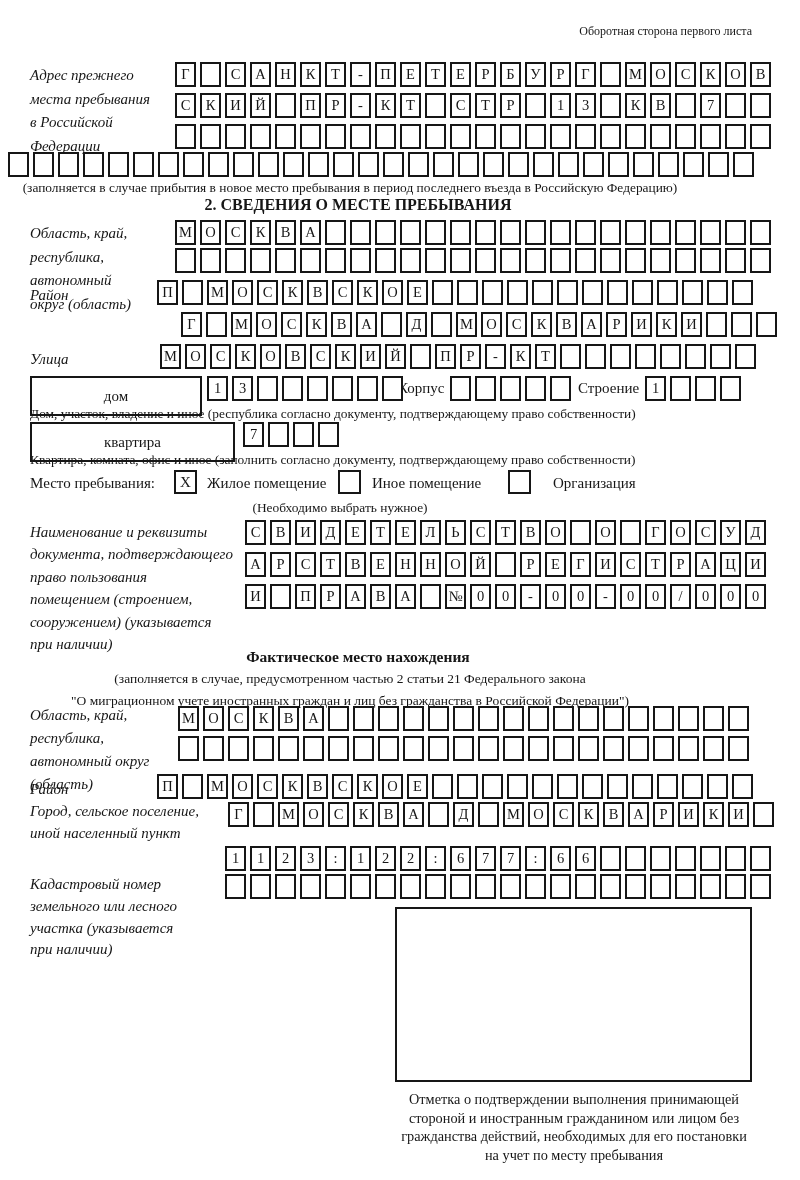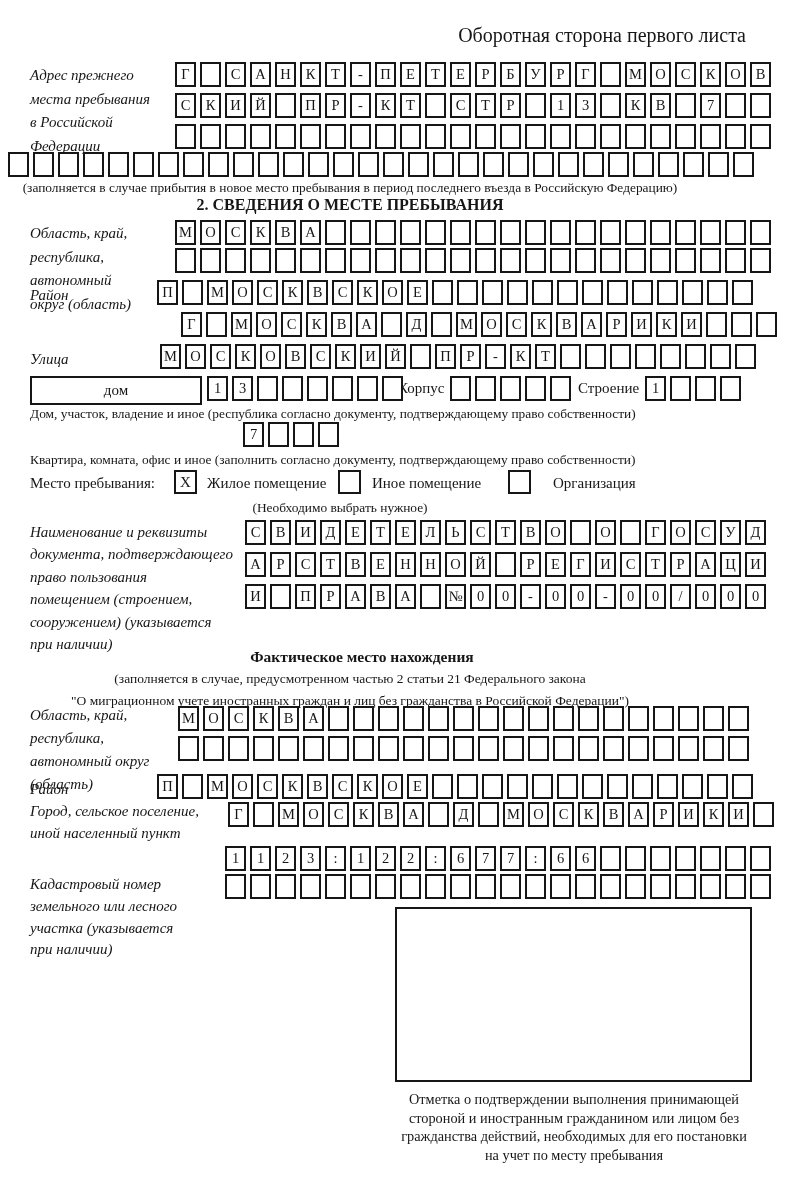--- a/index.html
+++ b/index.html
@@ -1,37 +1,37 @@
 <!DOCTYPE html>
 <html><head>
 <meta charset="utf-8">
 <style>
   html,body{margin:0;padding:0;background:#fff;}
   .page{position:relative;width:800px;height:1180px;background:#fff;
         font-family:"Liberation Serif","DejaVu Serif",serif;color:#161616;overflow:hidden;}
   .lbl{position:absolute;font-size:15px;line-height:23.5px;white-space:pre-line;font-style:italic;}
   .cap{position:absolute;font-size:13.4px;}
   .center{left:0;width:700px;text-align:center;}
-  .bold{font-weight:bold;}
+  .bold{font-weight:bold;padding-left:8px;}
   .char-row{position:absolute;display:flex;gap:4px;}
   .cell{width:21px;height:25px;border:2px solid #161616;box-sizing:border-box;
         display:flex;align-items:center;justify-content:center;
         font-size:14.5px;line-height:1;background:#fff;}
-  .widebox{position:absolute;height:29px;border:2px solid #161616;box-sizing:border-box;
+  .widebox{position:absolute;height:40px;border:2px solid #161616;box-sizing:border-box;
         display:flex;align-items:center;justify-content:center;font-size:15px;background:#fff;}
   .checkbox{position:absolute;width:23px;height:24px;border:2px solid #161616;box-sizing:border-box;
         display:flex;align-items:center;justify-content:center;font-size:15px;background:#fff;}
   .inline-lbl{position:absolute;font-size:15px;}
   .stamp-box{position:absolute;left:395px;top:907px;width:357px;height:175px;
         border:2px solid #161616;box-sizing:border-box;background:#fff;}
   .stamp-note{position:absolute;left:383px;top:1090px;width:382px;text-align:center;
         font-size:14.3px;line-height:18.5px;white-space:pre-line;}
-  .top-note{position:absolute;top:24px;right:54px;font-size:20px;text-align:center;}
+  .top-note{position:absolute;top:24px;right:48px;font-size:12px;text-align:center;}
   .h2{position:absolute;top:196px;font-size:16px;}
-  .h3{position:absolute;top:648px;font-size:15.5px;margin-left:12px;}
+  .h3{position:absolute;top:648px;font-size:15.5px;}
   .note3{position:absolute;top:668px;font-size:13.5px;line-height:22px;white-space:pre-line;}
 </style>
 </head>
 <body>
 
 <div class="page">
 
   <div class="top-note">Оборотная сторона первого листа</div>
 
   <div class="lbl" style="left:30px;top:64px;width:140px">Адрес прежнего
@@ -47,20 +47,21 @@
 автономный
 округ (область)</div>
   <div class="lbl" style="left:30px;top:284px">Район</div>
   <div class="lbl" style="left:30px;top:348px">Улица</div>
 
   <div class="widebox" style="left:30px;top:376px;width:172px">дом</div>
   <div class="inline-lbl" style="left:398px;top:380px">Корпус</div>
   <div class="inline-lbl" style="left:578px;top:380px">Строение</div>
   <div class="cap" style="left:30px;top:406px">Дом, участок, владение и иное (республика согласно документу, подтверждающему право собственности)</div>
 
+  <div class="widebox" style="left:30px;top:422px;width:205px">квартира</div>
   <div class="cap" style="left:30px;top:452px">Квартира, комната, офис и иное (заполнить согласно документу, подтверждающему право собственности)</div>
 
   <div class="inline-lbl" style="left:30px;top:475px">Место пребывания:</div>
   <div class="checkbox" style="left:174px;top:470px">X</div>
   <div class="inline-lbl" style="left:207px;top:475px">Жилое помещение</div>
   <div class="checkbox" style="left:338px;top:470px"></div>
   <div class="inline-lbl" style="left:372px;top:475px">Иное помещение</div>
   <div class="checkbox" style="left:508px;top:470px"></div>
   <div class="inline-lbl" style="left:553px;top:475px">Организация</div>
   <div class="cap" style="left:240px;top:500px;width:200px;text-align:center">(Необходимо выбрать нужное)</div>

